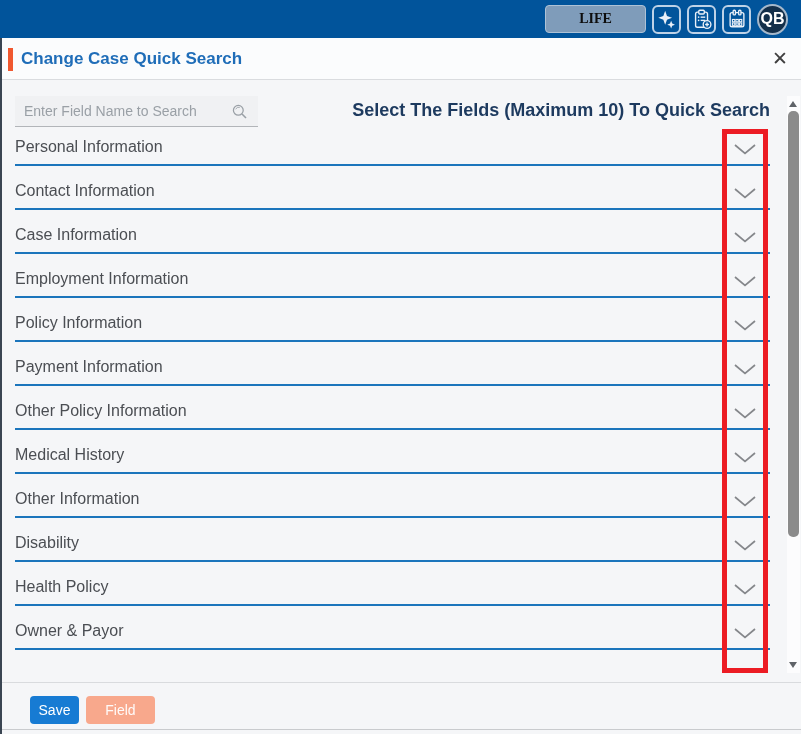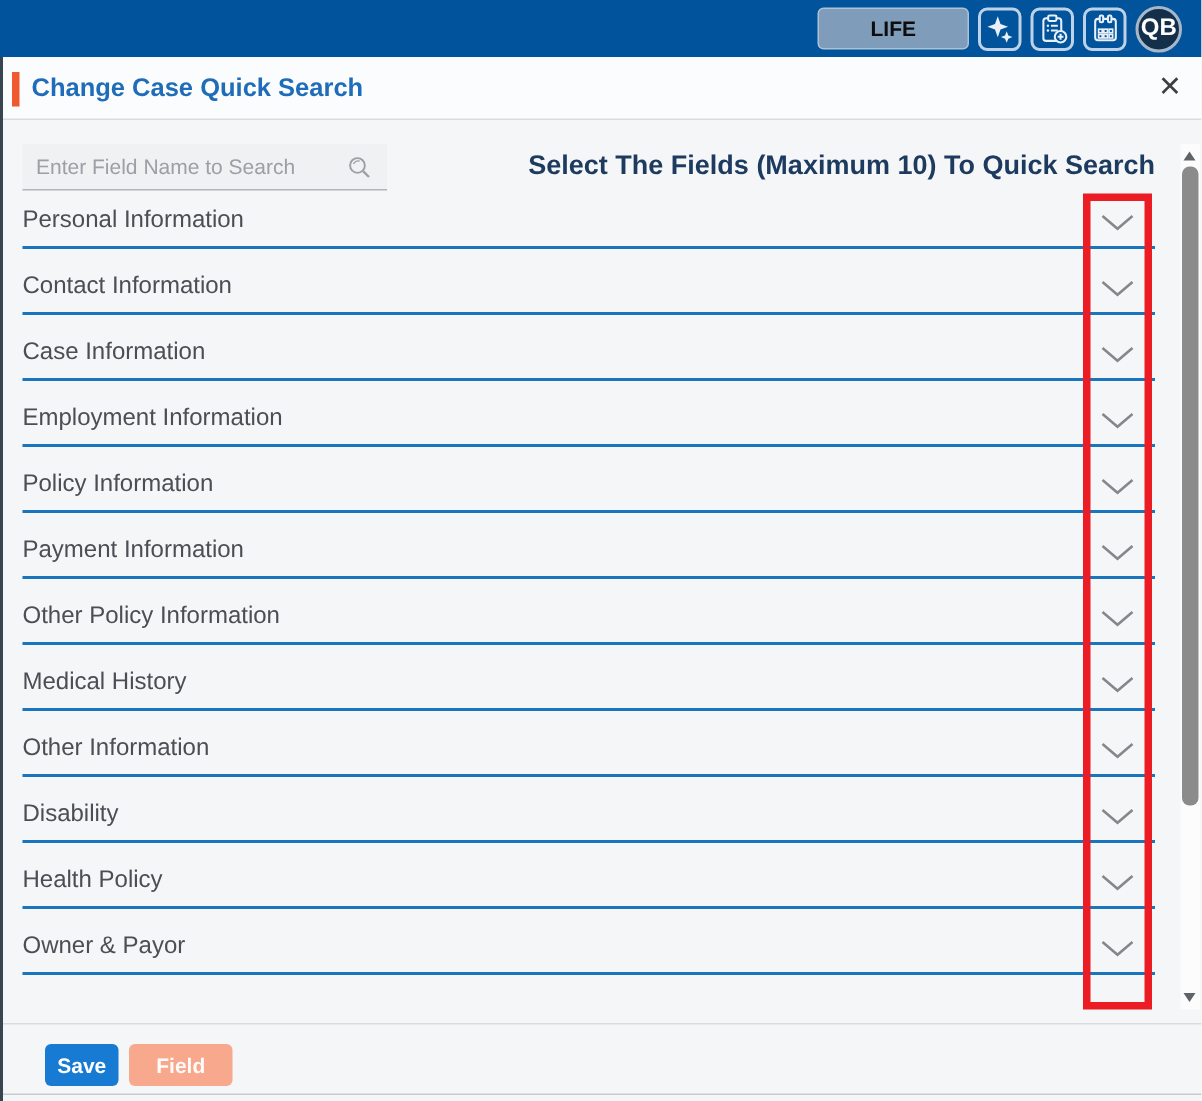--- a/index.html
+++ b/index.html
@@ -4,21 +4,21 @@
 <style>
   * { margin:0; padding:0; box-sizing:border-box; }
   html,body { width:801px; height:734px; }
   body { font-family:"Liberation Sans", sans-serif; background:#f5f6f8; overflow:hidden; }
   #app { position:relative; width:801px; height:734px; background:#f5f6f8; }
 
   
   .topbar { position:absolute; left:0; top:0; width:801px; height:38px; background:#01549b;
             display:flex; align-items:center; justify-content:flex-end; gap:6px; padding-right:13px; }
   .life-btn { width:101px; height:28px; background:#7f9cba; border:1px solid #aec2d6; border-radius:4px;
-              color:#0d0d0d; font-weight:bold; font-size:14px; text-align:center; line-height:26px; cursor:pointer; }
+              color:#0d0d0d; font-weight:bold; font-size:14px; text-align:center; line-height:26px; cursor:pointer;font-family:Liberation Serif, serif; }
   .icon-btn { width:29px; height:29px; border:2px solid rgba(223,233,244,.85); border-radius:6px;
               display:flex; align-items:center; justify-content:center; cursor:pointer; }
   .icon-btn svg { display:block; }
   .avatar { width:31px; height:31px; border-radius:50%; background:#132f4a; border:2px solid #a5b8cb;
             color:#fff; font-weight:bold; font-size:16px; display:flex; align-items:center; justify-content:center; cursor:pointer; }
 
   
   .dlg-header { position:absolute; left:0; top:38px; width:801px; height:42px; background:#fbfcfd;
                 border-bottom:1px solid #dadcdf; }
   .accent-bar { position:absolute; left:8px; top:10px; width:5px; height:23px; background:#f0582f; }
@@ -52,21 +52,21 @@
   .sb-arrow { position:absolute; left:2px; width:0; height:0; border-left:4.5px solid transparent;
               border-right:4.5px solid transparent; cursor:pointer; }
   .sb-up { top:5px; border-bottom:6px solid #5f6368; }
   .sb-down { bottom:5px; border-top:6px solid #5f6368; }
   .sb-thumb { position:absolute; left:1px; top:15px; width:11px; height:426px; background:#8b8b8b;
               border-radius:5px; cursor:grab; }
 
   
   .footer-divider { position:absolute; left:0; top:682px; width:801px; height:1px; background:#d9dbde; }
   .btn { position:absolute; top:696px; height:28px; border:none; border-radius:4px; font-family:"Liberation Sans",sans-serif;
-         font-size:14px; font-weight:bold; cursor:pointer; }
+         font-size:14px; font-weight:normal; cursor:pointer; }
   .save-btn { left:30px; width:49px; background:#177bd3; color:#ffffff; }
   .cancel-btn { left:86px; width:69px; background:#f8a88c; color:rgba(255,255,255,.95); }
   .bottom-line { position:absolute; left:0; top:729px; width:801px; height:1px; background:#c9cbce; }
   .left-edge { position:absolute; left:0; top:38px; width:2px; height:696px; background:#3a4552; }
 </style>
 </head>
 <body>
 
 <div id="app">
 

